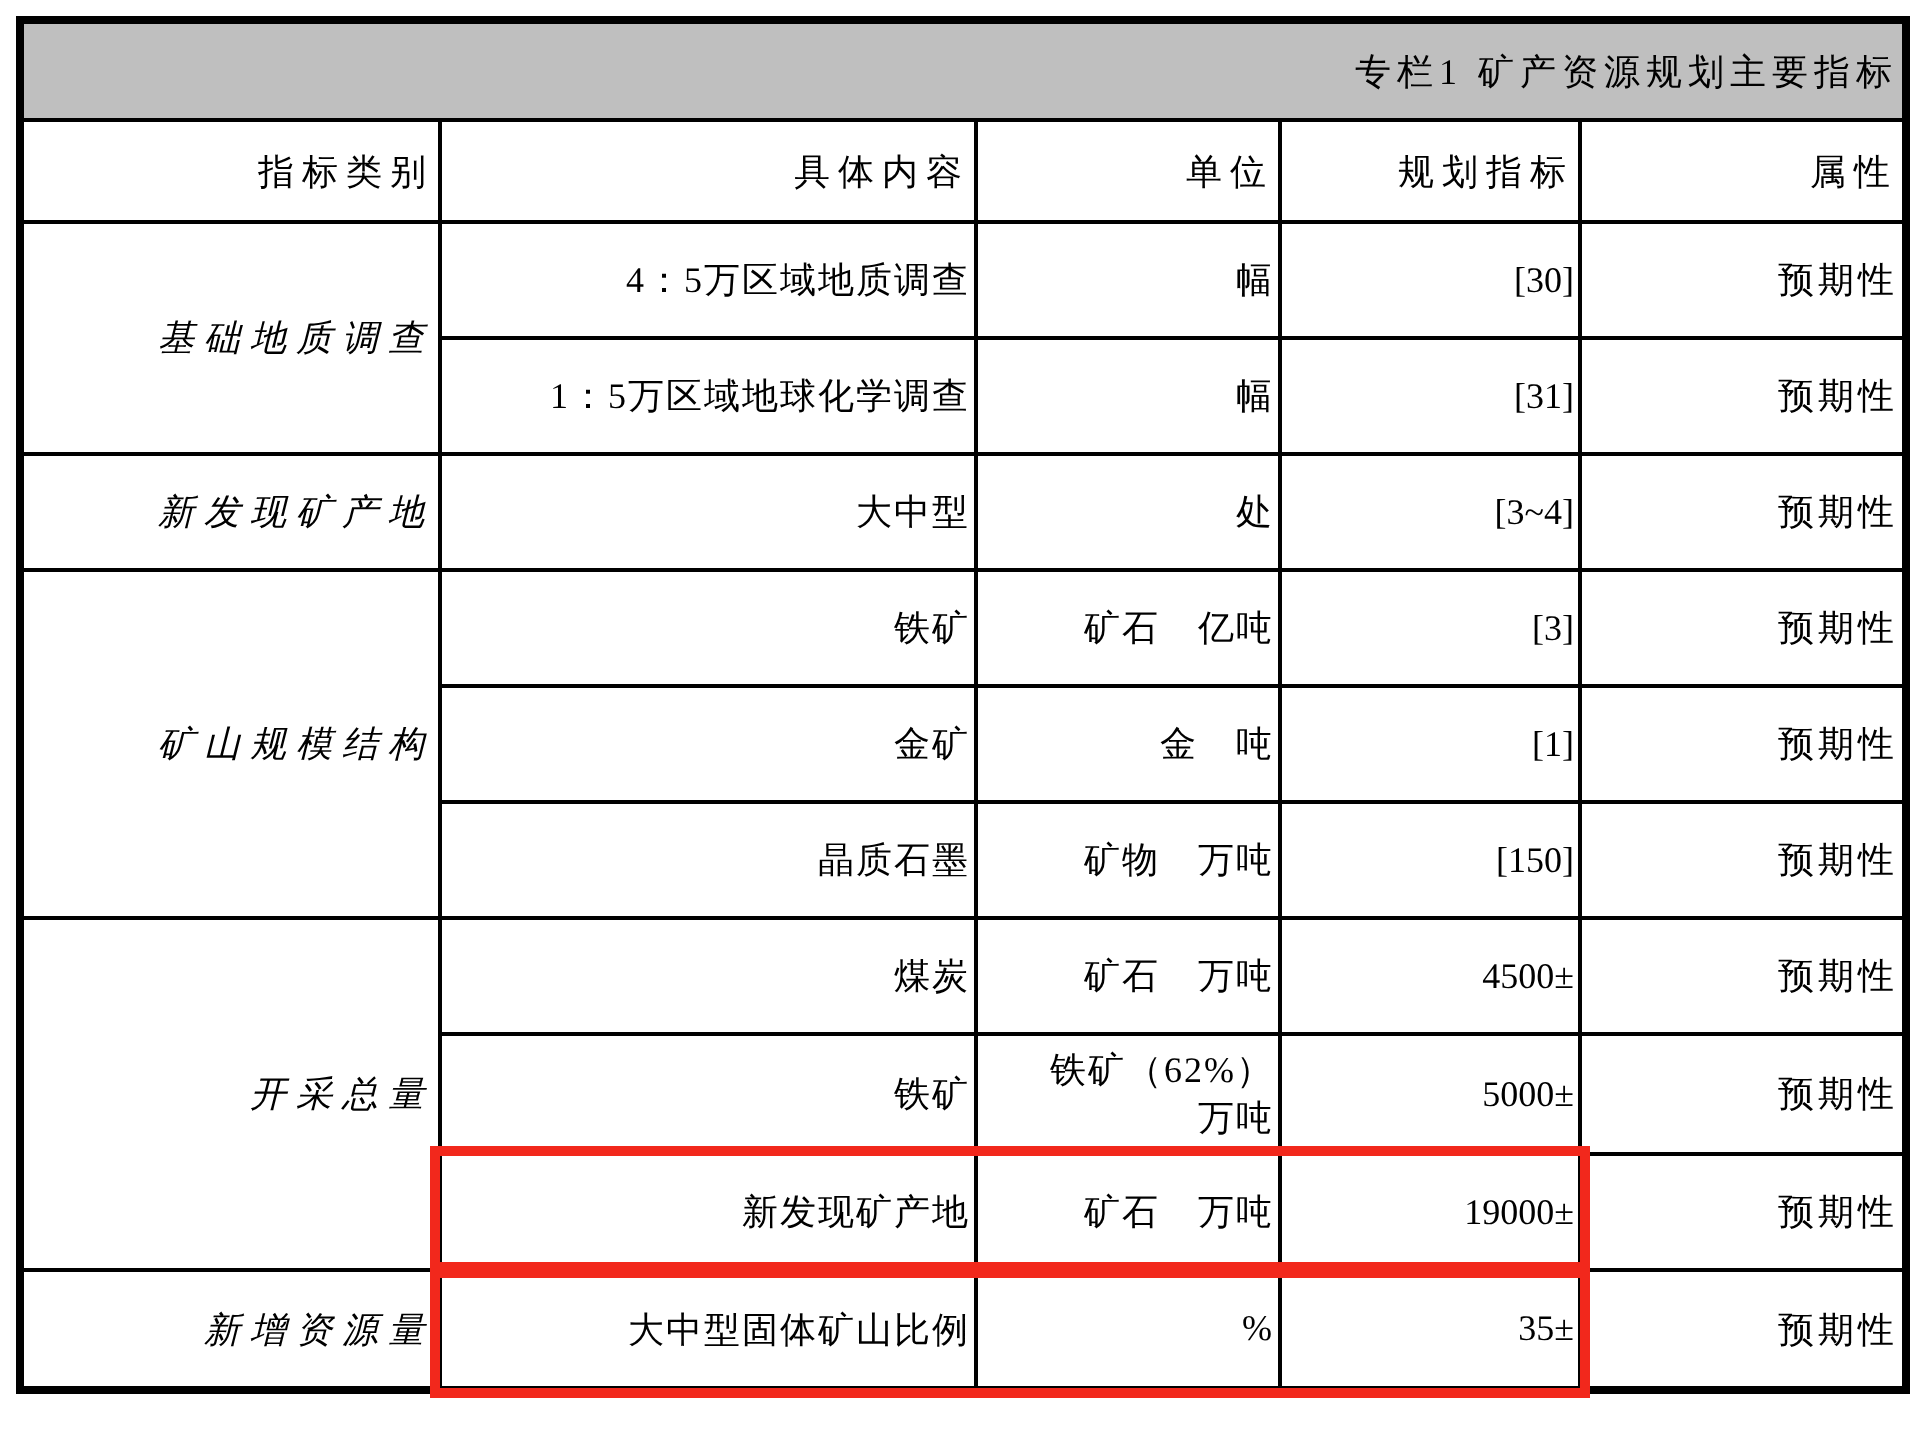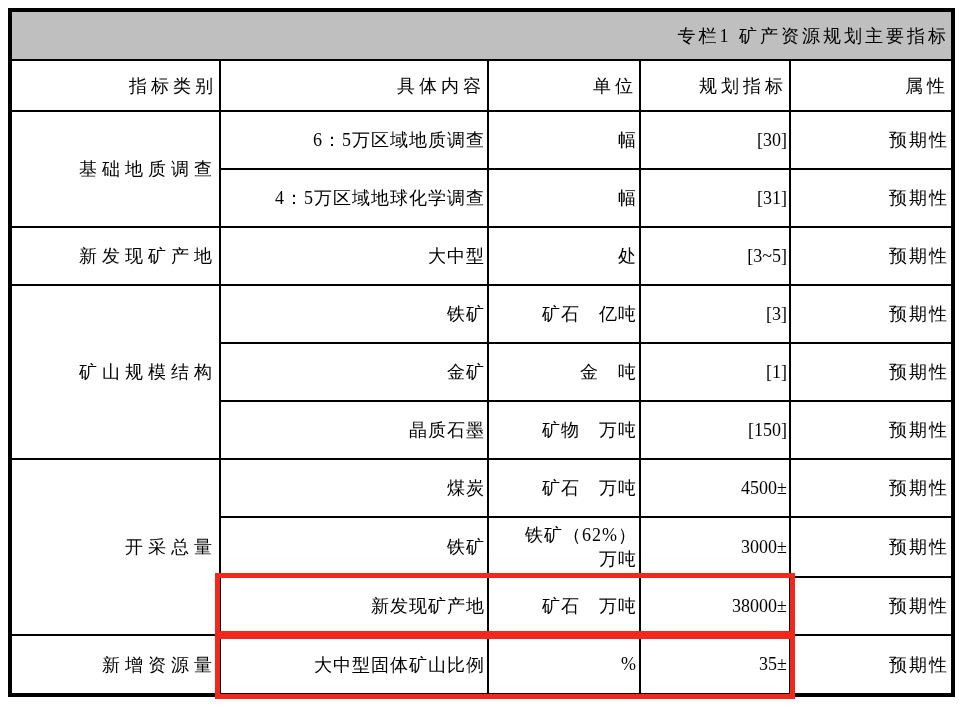--- a/index.html
+++ b/index.html
@@ -51,20 +51,21 @@
     letter-spacing: 4px;
   }
   tr.data {
     height: 58px;
   }
   tr.data.tall {
     height: 60px;
   }
   td.c-cat {
     letter-spacing: 5px;
+    font-style: italic;
   }
   td.c-content {
     letter-spacing: 1px;
   }
   td.c-unit {
     letter-spacing: 1px;
     white-space: pre-line;
     line-height: 1.35;
   }
   td.c-target {
@@ -102,36 +103,36 @@
         <th class="c-cat">指标类别</th>
         <th class="c-content">具体内容</th>
         <th class="c-unit">单位</th>
         <th class="c-target">规划指标</th>
         <th class="c-attr">属性</th>
       </tr>
     </thead>
     <tbody>
       <tr class="data">
         <td class="c-cat" rowspan="2">基础地质调查</td>
-        <td class="c-content">6：5万区域地质调查</td>
+        <td class="c-content">4：5万区域地质调查</td>
         <td class="c-unit">幅</td>
         <td class="c-target">[30]</td>
         <td class="c-attr">预期性</td>
       </tr>
       <tr class="data">
-        <td class="c-content">4：5万区域地球化学调查</td>
+        <td class="c-content">1：5万区域地球化学调查</td>
         <td class="c-unit">幅</td>
         <td class="c-target">[31]</td>
         <td class="c-attr">预期性</td>
       </tr>
       <tr class="data">
         <td class="c-cat">新发现矿产地</td>
         <td class="c-content">大中型</td>
         <td class="c-unit">处</td>
-        <td class="c-target">[3~5]</td>
+        <td class="c-target">[3~4]</td>
         <td class="c-attr">预期性</td>
       </tr>
       <tr class="data">
         <td class="c-cat" rowspan="3">矿山规模结构</td>
         <td class="c-content">铁矿</td>
         <td class="c-unit">矿石　亿吨</td>
         <td class="c-target">[3]</td>
         <td class="c-attr">预期性</td>
       </tr>
       <tr class="data">
@@ -150,27 +151,27 @@
         <td class="c-cat" rowspan="3">开采总量</td>
         <td class="c-content">煤炭</td>
         <td class="c-unit">矿石　万吨</td>
         <td class="c-target">4500±</td>
         <td class="c-attr">预期性</td>
       </tr>
       <tr class="data tall">
         <td class="c-content">铁矿</td>
         <td class="c-unit">铁矿（62%）
 万吨</td>
-        <td class="c-target">3000±</td>
+        <td class="c-target">5000±</td>
         <td class="c-attr">预期性</td>
       </tr>
       <tr class="data">
         <td class="c-content">新发现矿产地</td>
         <td class="c-unit">矿石　万吨</td>
-        <td class="c-target">38000±</td>
+        <td class="c-target">19000±</td>
         <td class="c-attr">预期性</td>
       </tr>
       <tr class="data tall">
         <td class="c-cat">新增资源量</td>
         <td class="c-content">大中型固体矿山比例</td>
         <td class="c-unit">%</td>
         <td class="c-target">35±</td>
         <td class="c-attr">预期性</td>
       </tr>
     </tbody>

